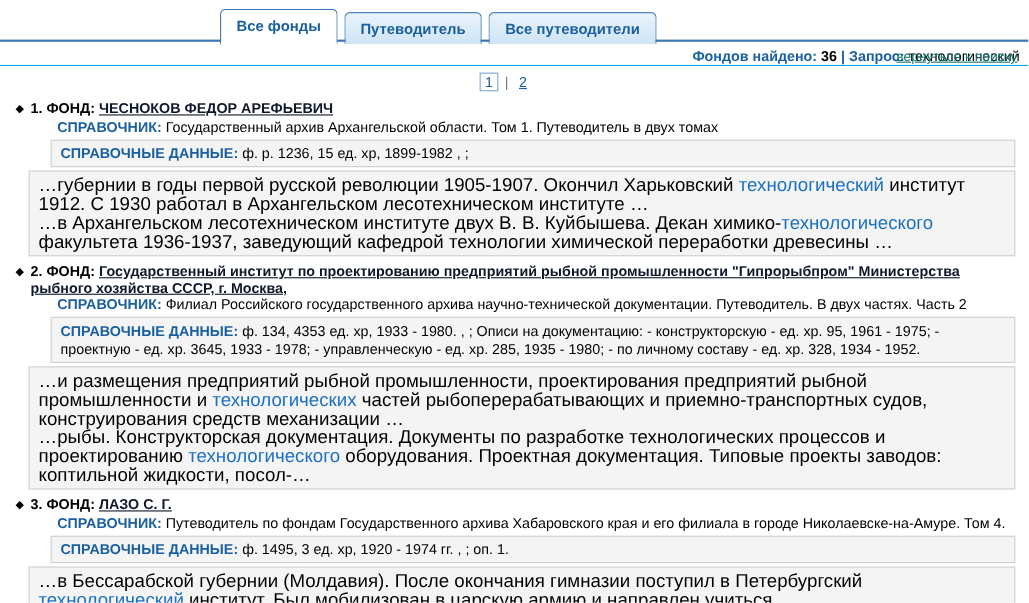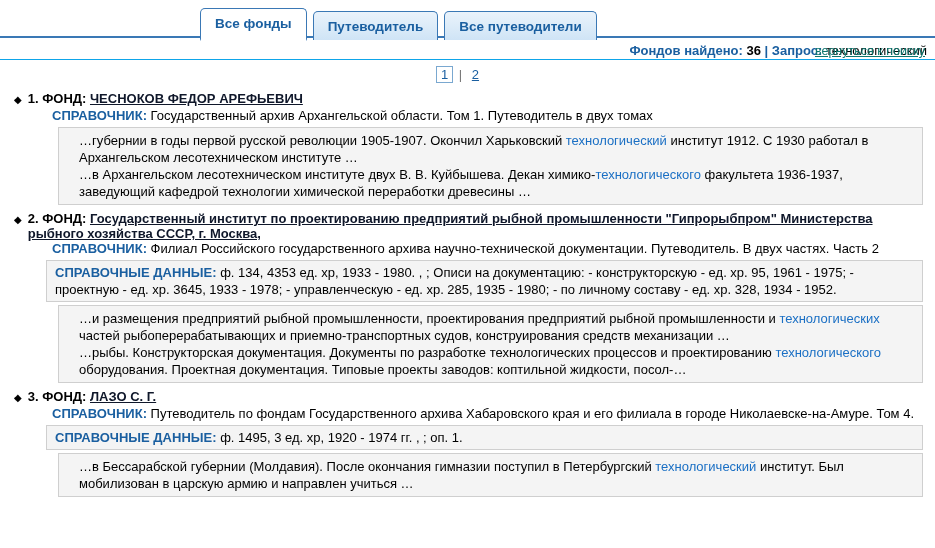--- a/index.html
+++ b/index.html
@@ -148,25 +148,25 @@
   .spravka {
     margin: 3px 0 0 32px;
     border: 1px solid #cfcfcf;
     background: #f4f4f4;
     padding: 3px 8px;
     font-size: 13px;
     line-height: 17px;
   }
   .spravka .s-lbl { color: #1a5fa0; font-weight: bold; }
   .snippets {
-    margin: 3px 0 6px 44px;
+    margin: 3px 0 6px 12px;
     border: 1px solid #cfcfcf;
     background: #f4f4f4;
-    padding: 4px 20px;
-    font-size: 13px;
+    padding: 4px 8px;
+    font-size: 17px;
     line-height: 17px;
   }
   .snippet { margin: 0; }
   .hl { color: #1a6fc4; }
 </style>
 </head>
 <body>
 
 <div class="page">
 
@@ -207,20 +207,24 @@
         <span class="res-title">
           <span class="fond-lbl">1.</span>
           <span class="fond-lbl">ФОНД:</span>
           <span class="fond-name">ЧЕСНОКОВ ФЕДОР АРЕФЬЕВИЧ</span>
         </span>
       </div>
       <div class="res-guide">
         <span class="g-lbl">СПРАВОЧНИК:</span>
         <span class="g-val">Государственный архив Архангельской области. Том 1. Путеводитель в двух томах</span>
       </div>
+      <div class="spravka">
+        <span class="s-lbl">СПРАВОЧНЫЕ ДАННЫЕ:</span>
+        <span>ф. р. 1236, 15 ед. хр, 1899-1982 , ;</span>
+      </div>
       <div class="snippets">
         <p class="snippet"><span>…губернии в годы первой русской революции 1905-1907. Окончил Харьковский </span><span class="hl">технологический</span><span> институт 1912. С 1930 работал в Архангельском лесотехническом институте …</span></p>
         <p class="snippet"><span>…в Архангельском лесотехническом институте двух В. В. Куйбышева. Декан химико-</span><span class="hl">технологического</span><span> факультета 1936-1937, заведующий кафедрой технологии химической переработки древесины …</span></p>
       </div>
     </div>
 
     <div class="result">
       <div class="res-head">
         <span class="bullet">◆</span>
         <span class="res-title">

